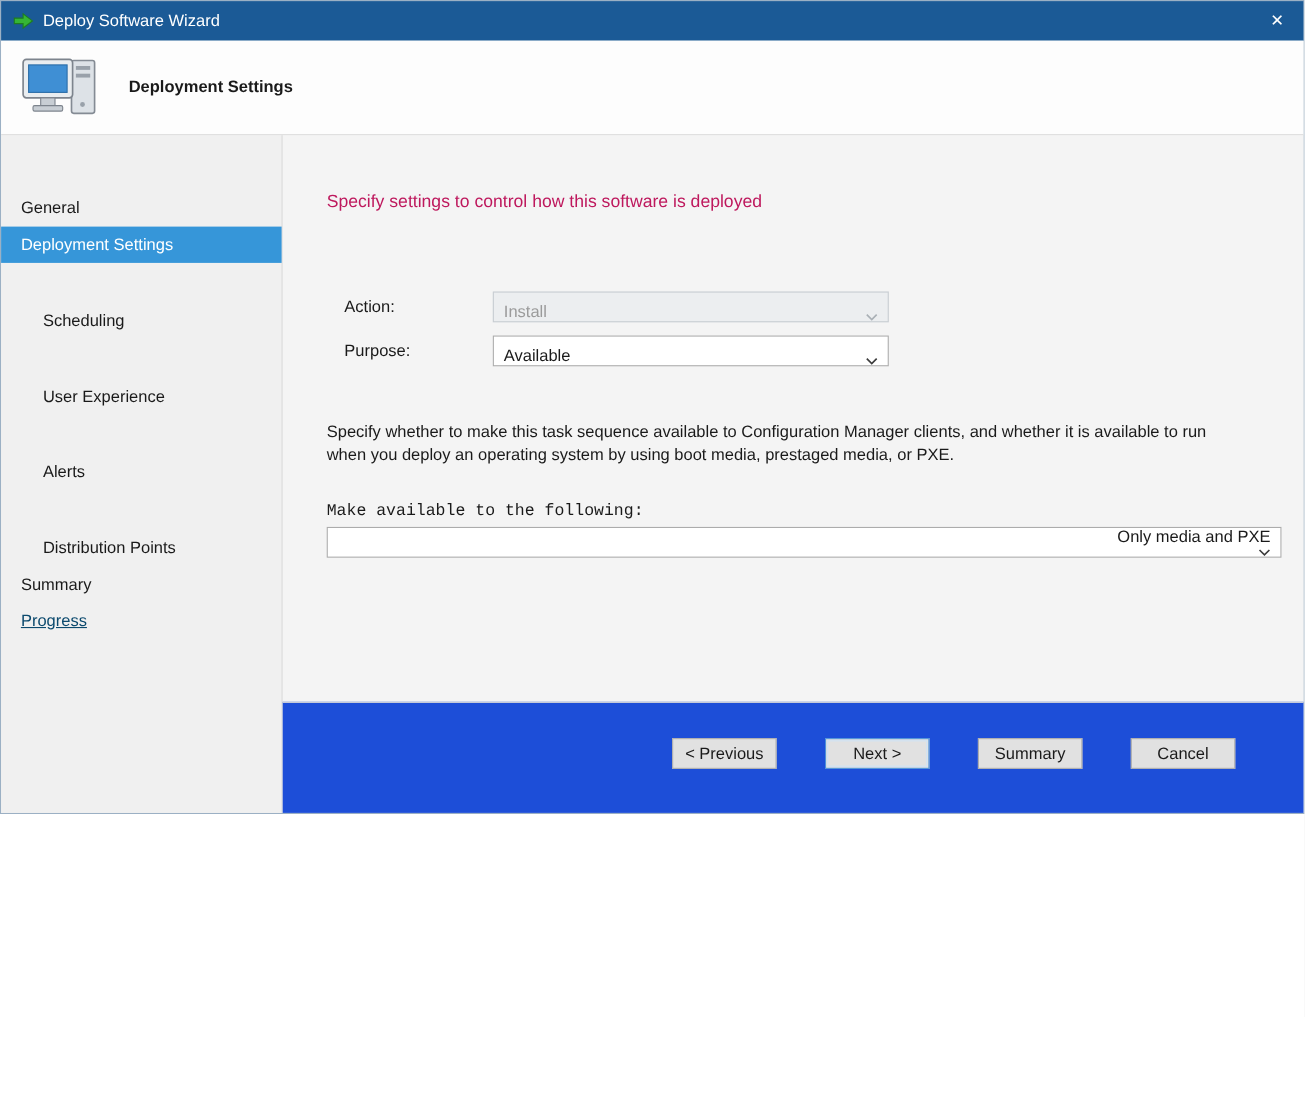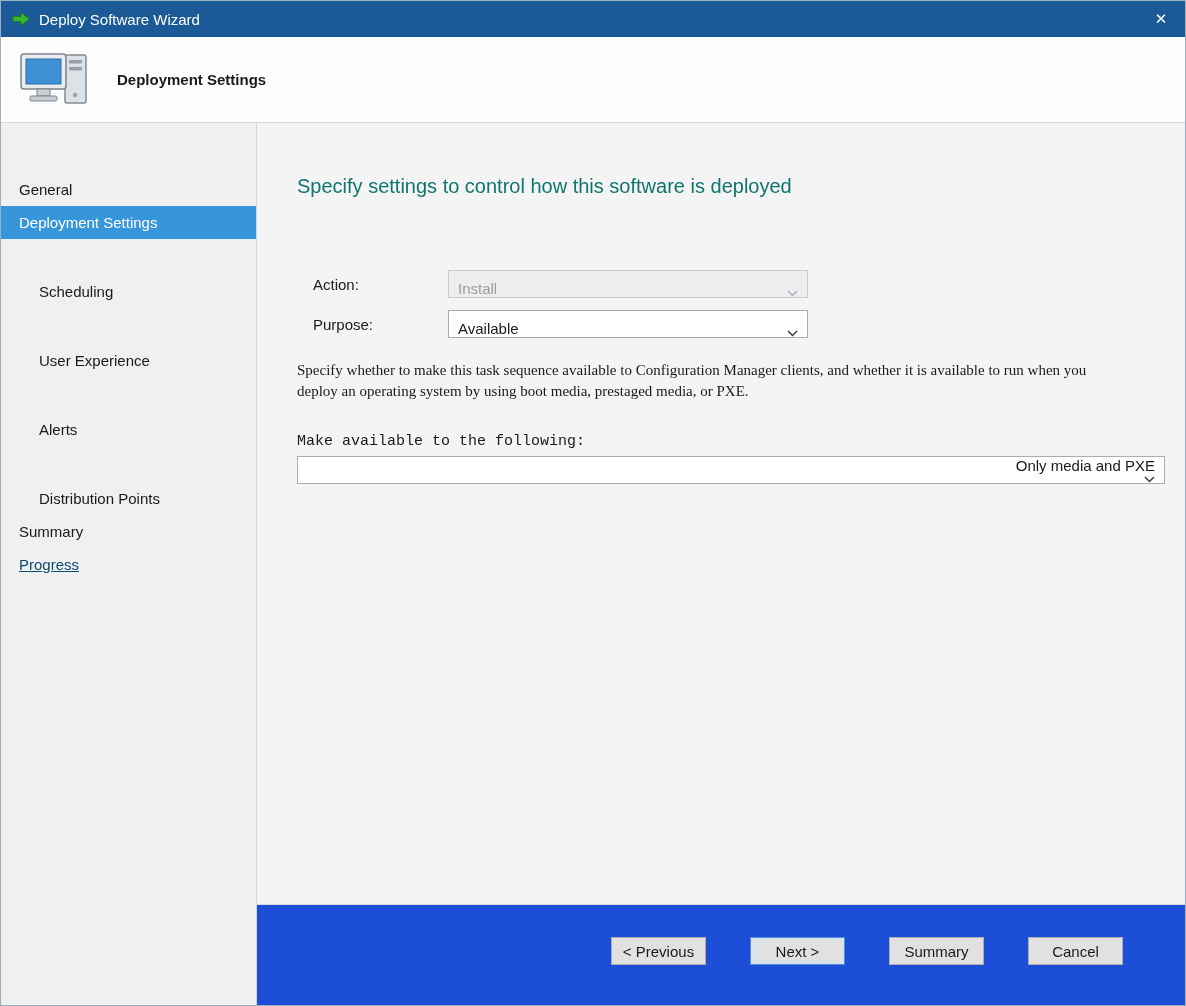--- a/index.html
+++ b/index.html
@@ -4,21 +4,21 @@
 <style>
   * { box-sizing: border-box; margin: 0; padding: 0; }
   html, body { background: #ffffff; }
   body {
     font-family: "Liberation Sans", "DejaVu Sans", sans-serif;
     font-size: 15px;
     color: #1a1a1a;
   }
   .window {
     width: 1186px;
-    height: 1006px;
+    height: 740px;
     display: flex;
     flex-direction: column;
     background: #f0f0f0;
     border: 1px solid #9bb0c4;
   }
 
   
   .titlebar {
     height: 36px;
     background: #1b5a96;
@@ -82,22 +82,22 @@
     flex-direction: column;
     background: #f4f4f4;
     min-width: 0;
   }
   .content-inner {
     flex: 1;
     padding: 52px 20px 0 40px;
     overflow: hidden;
   }
   .content-heading {
-    color: #0f766e;
-    font-size: 20px;
+    color: #be185d;
+    font-size: 16px;
     font-weight: normal;
     margin-bottom: 72px;
   }
 
   .field-row { display: flex; align-items: center; margin-bottom: 12px; margin-left: 16px; }
   .field-label { width: 135px; flex: 0 0 135px; }
 
   .combo {
     height: 28px;
     background: #ffffff;
@@ -110,24 +110,23 @@
   }
   .combo.w-mid { width: 360px; }
   .combo.disabled {
     background: #eceef0;
     border-color: #c8cdd2;
     color: #9b9b9b;
   }
   .combo.w-wide { width: 100%; max-width: 870px; flex-direction: column; }
 
   .description {
-    margin-top: 22px;
+    margin-top: 50px;
     max-width: 820px;
     line-height: 1.38;
-    font-family: Liberation Serif, serif;
   }
   .make-available-label { margin-top: 32px; margin-bottom: 6px; font-family: Liberation Mono, monospace; }
 
   
   .footer {
     flex: 0 0 101px;
     border-top: 1px solid #d9d9d9;
     display: flex;
     justify-content: flex-end;
     align-items: flex-start;

